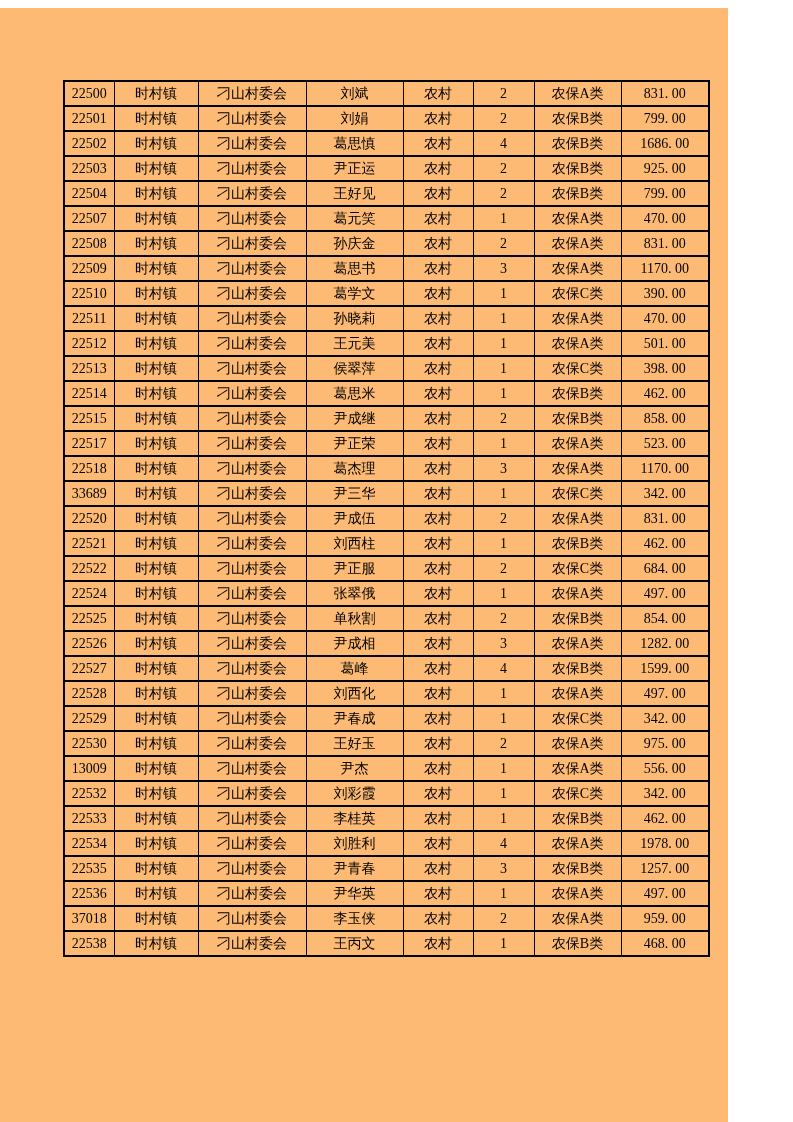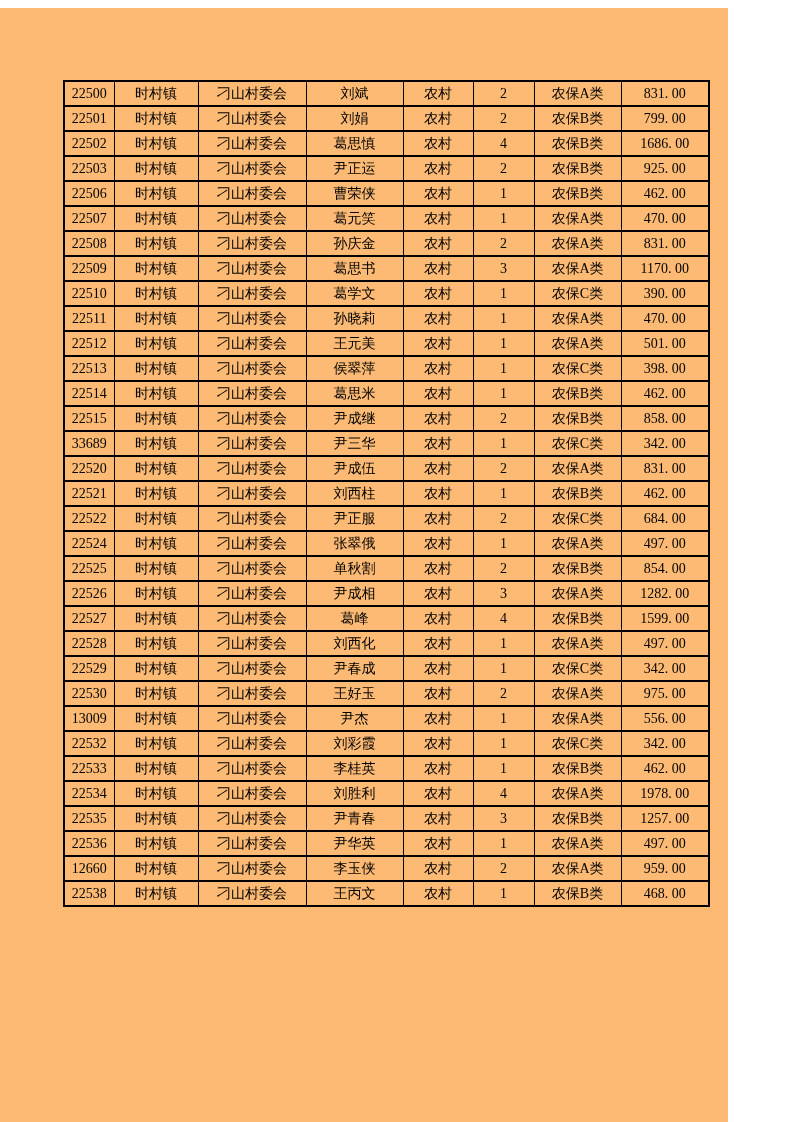--- a/index.html
+++ b/index.html
@@ -93,291 +93,311 @@
           <td>22503</td>
           <td>时村镇</td>
           <td>刁山村委会</td>
           <td>尹正运</td>
           <td>农村</td>
           <td>2</td>
           <td>农保B类</td>
           <td>925. 00</td>
         </tr>
         <tr>
-          <td>22506</td>
-          <td>时村镇</td>
-          <td>刁山村委会</td>
-          <td>曹荣侠</td>
+          <td>22504</td>
+          <td>时村镇</td>
+          <td>刁山村委会</td>
+          <td>王好见</td>
+          <td>农村</td>
+          <td>2</td>
+          <td>农保B类</td>
+          <td>799. 00</td>
+        </tr>
+        <tr>
+          <td>22507</td>
+          <td>时村镇</td>
+          <td>刁山村委会</td>
+          <td>葛元笑</td>
+          <td>农村</td>
+          <td>1</td>
+          <td>农保A类</td>
+          <td>470. 00</td>
+        </tr>
+        <tr>
+          <td>22508</td>
+          <td>时村镇</td>
+          <td>刁山村委会</td>
+          <td>孙庆金</td>
+          <td>农村</td>
+          <td>2</td>
+          <td>农保A类</td>
+          <td>831. 00</td>
+        </tr>
+        <tr>
+          <td>22509</td>
+          <td>时村镇</td>
+          <td>刁山村委会</td>
+          <td>葛思书</td>
+          <td>农村</td>
+          <td>3</td>
+          <td>农保A类</td>
+          <td>1170. 00</td>
+        </tr>
+        <tr>
+          <td>22510</td>
+          <td>时村镇</td>
+          <td>刁山村委会</td>
+          <td>葛学文</td>
+          <td>农村</td>
+          <td>1</td>
+          <td>农保C类</td>
+          <td>390. 00</td>
+        </tr>
+        <tr>
+          <td>22511</td>
+          <td>时村镇</td>
+          <td>刁山村委会</td>
+          <td>孙晓莉</td>
+          <td>农村</td>
+          <td>1</td>
+          <td>农保A类</td>
+          <td>470. 00</td>
+        </tr>
+        <tr>
+          <td>22512</td>
+          <td>时村镇</td>
+          <td>刁山村委会</td>
+          <td>王元美</td>
+          <td>农村</td>
+          <td>1</td>
+          <td>农保A类</td>
+          <td>501. 00</td>
+        </tr>
+        <tr>
+          <td>22513</td>
+          <td>时村镇</td>
+          <td>刁山村委会</td>
+          <td>侯翠萍</td>
+          <td>农村</td>
+          <td>1</td>
+          <td>农保C类</td>
+          <td>398. 00</td>
+        </tr>
+        <tr>
+          <td>22514</td>
+          <td>时村镇</td>
+          <td>刁山村委会</td>
+          <td>葛思米</td>
           <td>农村</td>
           <td>1</td>
           <td>农保B类</td>
           <td>462. 00</td>
         </tr>
         <tr>
-          <td>22507</td>
-          <td>时村镇</td>
-          <td>刁山村委会</td>
-          <td>葛元笑</td>
-          <td>农村</td>
-          <td>1</td>
-          <td>农保A类</td>
-          <td>470. 00</td>
-        </tr>
-        <tr>
-          <td>22508</td>
-          <td>时村镇</td>
-          <td>刁山村委会</td>
-          <td>孙庆金</td>
+          <td>22515</td>
+          <td>时村镇</td>
+          <td>刁山村委会</td>
+          <td>尹成继</td>
+          <td>农村</td>
+          <td>2</td>
+          <td>农保B类</td>
+          <td>858. 00</td>
+        </tr>
+        <tr>
+          <td>22517</td>
+          <td>时村镇</td>
+          <td>刁山村委会</td>
+          <td>尹正荣</td>
+          <td>农村</td>
+          <td>1</td>
+          <td>农保A类</td>
+          <td>523. 00</td>
+        </tr>
+        <tr>
+          <td>22518</td>
+          <td>时村镇</td>
+          <td>刁山村委会</td>
+          <td>葛杰理</td>
+          <td>农村</td>
+          <td>3</td>
+          <td>农保A类</td>
+          <td>1170. 00</td>
+        </tr>
+        <tr>
+          <td>33689</td>
+          <td>时村镇</td>
+          <td>刁山村委会</td>
+          <td>尹三华</td>
+          <td>农村</td>
+          <td>1</td>
+          <td>农保C类</td>
+          <td>342. 00</td>
+        </tr>
+        <tr>
+          <td>22520</td>
+          <td>时村镇</td>
+          <td>刁山村委会</td>
+          <td>尹成伍</td>
           <td>农村</td>
           <td>2</td>
           <td>农保A类</td>
           <td>831. 00</td>
         </tr>
         <tr>
-          <td>22509</td>
-          <td>时村镇</td>
-          <td>刁山村委会</td>
-          <td>葛思书</td>
+          <td>22521</td>
+          <td>时村镇</td>
+          <td>刁山村委会</td>
+          <td>刘西柱</td>
+          <td>农村</td>
+          <td>1</td>
+          <td>农保B类</td>
+          <td>462. 00</td>
+        </tr>
+        <tr>
+          <td>22522</td>
+          <td>时村镇</td>
+          <td>刁山村委会</td>
+          <td>尹正服</td>
+          <td>农村</td>
+          <td>2</td>
+          <td>农保C类</td>
+          <td>684. 00</td>
+        </tr>
+        <tr>
+          <td>22524</td>
+          <td>时村镇</td>
+          <td>刁山村委会</td>
+          <td>张翠俄</td>
+          <td>农村</td>
+          <td>1</td>
+          <td>农保A类</td>
+          <td>497. 00</td>
+        </tr>
+        <tr>
+          <td>22525</td>
+          <td>时村镇</td>
+          <td>刁山村委会</td>
+          <td>单秋割</td>
+          <td>农村</td>
+          <td>2</td>
+          <td>农保B类</td>
+          <td>854. 00</td>
+        </tr>
+        <tr>
+          <td>22526</td>
+          <td>时村镇</td>
+          <td>刁山村委会</td>
+          <td>尹成相</td>
           <td>农村</td>
           <td>3</td>
           <td>农保A类</td>
-          <td>1170. 00</td>
-        </tr>
-        <tr>
-          <td>22510</td>
-          <td>时村镇</td>
-          <td>刁山村委会</td>
-          <td>葛学文</td>
-          <td>农村</td>
-          <td>1</td>
-          <td>农保C类</td>
-          <td>390. 00</td>
-        </tr>
-        <tr>
-          <td>22511</td>
-          <td>时村镇</td>
-          <td>刁山村委会</td>
-          <td>孙晓莉</td>
-          <td>农村</td>
-          <td>1</td>
-          <td>农保A类</td>
-          <td>470. 00</td>
-        </tr>
-        <tr>
-          <td>22512</td>
-          <td>时村镇</td>
-          <td>刁山村委会</td>
-          <td>王元美</td>
-          <td>农村</td>
-          <td>1</td>
-          <td>农保A类</td>
-          <td>501. 00</td>
-        </tr>
-        <tr>
-          <td>22513</td>
-          <td>时村镇</td>
-          <td>刁山村委会</td>
-          <td>侯翠萍</td>
-          <td>农村</td>
-          <td>1</td>
-          <td>农保C类</td>
-          <td>398. 00</td>
-        </tr>
-        <tr>
-          <td>22514</td>
-          <td>时村镇</td>
-          <td>刁山村委会</td>
-          <td>葛思米</td>
+          <td>1282. 00</td>
+        </tr>
+        <tr>
+          <td>22527</td>
+          <td>时村镇</td>
+          <td>刁山村委会</td>
+          <td>葛峰</td>
+          <td>农村</td>
+          <td>4</td>
+          <td>农保B类</td>
+          <td>1599. 00</td>
+        </tr>
+        <tr>
+          <td>22528</td>
+          <td>时村镇</td>
+          <td>刁山村委会</td>
+          <td>刘西化</td>
+          <td>农村</td>
+          <td>1</td>
+          <td>农保A类</td>
+          <td>497. 00</td>
+        </tr>
+        <tr>
+          <td>22529</td>
+          <td>时村镇</td>
+          <td>刁山村委会</td>
+          <td>尹春成</td>
+          <td>农村</td>
+          <td>1</td>
+          <td>农保C类</td>
+          <td>342. 00</td>
+        </tr>
+        <tr>
+          <td>22530</td>
+          <td>时村镇</td>
+          <td>刁山村委会</td>
+          <td>王好玉</td>
+          <td>农村</td>
+          <td>2</td>
+          <td>农保A类</td>
+          <td>975. 00</td>
+        </tr>
+        <tr>
+          <td>13009</td>
+          <td>时村镇</td>
+          <td>刁山村委会</td>
+          <td>尹杰</td>
+          <td>农村</td>
+          <td>1</td>
+          <td>农保A类</td>
+          <td>556. 00</td>
+        </tr>
+        <tr>
+          <td>22532</td>
+          <td>时村镇</td>
+          <td>刁山村委会</td>
+          <td>刘彩霞</td>
+          <td>农村</td>
+          <td>1</td>
+          <td>农保C类</td>
+          <td>342. 00</td>
+        </tr>
+        <tr>
+          <td>22533</td>
+          <td>时村镇</td>
+          <td>刁山村委会</td>
+          <td>李桂英</td>
           <td>农村</td>
           <td>1</td>
           <td>农保B类</td>
           <td>462. 00</td>
         </tr>
         <tr>
-          <td>22515</td>
-          <td>时村镇</td>
-          <td>刁山村委会</td>
-          <td>尹成继</td>
-          <td>农村</td>
-          <td>2</td>
-          <td>农保B类</td>
-          <td>858. 00</td>
-        </tr>
-        <tr>
-          <td>33689</td>
-          <td>时村镇</td>
-          <td>刁山村委会</td>
-          <td>尹三华</td>
-          <td>农村</td>
-          <td>1</td>
-          <td>农保C类</td>
-          <td>342. 00</td>
-        </tr>
-        <tr>
-          <td>22520</td>
-          <td>时村镇</td>
-          <td>刁山村委会</td>
-          <td>尹成伍</td>
-          <td>农村</td>
-          <td>2</td>
-          <td>农保A类</td>
-          <td>831. 00</td>
-        </tr>
-        <tr>
-          <td>22521</td>
-          <td>时村镇</td>
-          <td>刁山村委会</td>
-          <td>刘西柱</td>
-          <td>农村</td>
-          <td>1</td>
-          <td>农保B类</td>
-          <td>462. 00</td>
-        </tr>
-        <tr>
-          <td>22522</td>
-          <td>时村镇</td>
-          <td>刁山村委会</td>
-          <td>尹正服</td>
-          <td>农村</td>
-          <td>2</td>
-          <td>农保C类</td>
-          <td>684. 00</td>
-        </tr>
-        <tr>
-          <td>22524</td>
-          <td>时村镇</td>
-          <td>刁山村委会</td>
-          <td>张翠俄</td>
+          <td>22534</td>
+          <td>时村镇</td>
+          <td>刁山村委会</td>
+          <td>刘胜利</td>
+          <td>农村</td>
+          <td>4</td>
+          <td>农保A类</td>
+          <td>1978. 00</td>
+        </tr>
+        <tr>
+          <td>22535</td>
+          <td>时村镇</td>
+          <td>刁山村委会</td>
+          <td>尹青春</td>
+          <td>农村</td>
+          <td>3</td>
+          <td>农保B类</td>
+          <td>1257. 00</td>
+        </tr>
+        <tr>
+          <td>22536</td>
+          <td>时村镇</td>
+          <td>刁山村委会</td>
+          <td>尹华英</td>
           <td>农村</td>
           <td>1</td>
           <td>农保A类</td>
           <td>497. 00</td>
         </tr>
         <tr>
-          <td>22525</td>
-          <td>时村镇</td>
-          <td>刁山村委会</td>
-          <td>单秋割</td>
-          <td>农村</td>
-          <td>2</td>
-          <td>农保B类</td>
-          <td>854. 00</td>
-        </tr>
-        <tr>
-          <td>22526</td>
-          <td>时村镇</td>
-          <td>刁山村委会</td>
-          <td>尹成相</td>
-          <td>农村</td>
-          <td>3</td>
-          <td>农保A类</td>
-          <td>1282. 00</td>
-        </tr>
-        <tr>
-          <td>22527</td>
-          <td>时村镇</td>
-          <td>刁山村委会</td>
-          <td>葛峰</td>
-          <td>农村</td>
-          <td>4</td>
-          <td>农保B类</td>
-          <td>1599. 00</td>
-        </tr>
-        <tr>
-          <td>22528</td>
-          <td>时村镇</td>
-          <td>刁山村委会</td>
-          <td>刘西化</td>
-          <td>农村</td>
-          <td>1</td>
-          <td>农保A类</td>
-          <td>497. 00</td>
-        </tr>
-        <tr>
-          <td>22529</td>
-          <td>时村镇</td>
-          <td>刁山村委会</td>
-          <td>尹春成</td>
-          <td>农村</td>
-          <td>1</td>
-          <td>农保C类</td>
-          <td>342. 00</td>
-        </tr>
-        <tr>
-          <td>22530</td>
-          <td>时村镇</td>
-          <td>刁山村委会</td>
-          <td>王好玉</td>
-          <td>农村</td>
-          <td>2</td>
-          <td>农保A类</td>
-          <td>975. 00</td>
-        </tr>
-        <tr>
-          <td>13009</td>
-          <td>时村镇</td>
-          <td>刁山村委会</td>
-          <td>尹杰</td>
-          <td>农村</td>
-          <td>1</td>
-          <td>农保A类</td>
-          <td>556. 00</td>
-        </tr>
-        <tr>
-          <td>22532</td>
-          <td>时村镇</td>
-          <td>刁山村委会</td>
-          <td>刘彩霞</td>
-          <td>农村</td>
-          <td>1</td>
-          <td>农保C类</td>
-          <td>342. 00</td>
-        </tr>
-        <tr>
-          <td>22533</td>
-          <td>时村镇</td>
-          <td>刁山村委会</td>
-          <td>李桂英</td>
-          <td>农村</td>
-          <td>1</td>
-          <td>农保B类</td>
-          <td>462. 00</td>
-        </tr>
-        <tr>
-          <td>22534</td>
-          <td>时村镇</td>
-          <td>刁山村委会</td>
-          <td>刘胜利</td>
-          <td>农村</td>
-          <td>4</td>
-          <td>农保A类</td>
-          <td>1978. 00</td>
-        </tr>
-        <tr>
-          <td>22535</td>
-          <td>时村镇</td>
-          <td>刁山村委会</td>
-          <td>尹青春</td>
-          <td>农村</td>
-          <td>3</td>
-          <td>农保B类</td>
-          <td>1257. 00</td>
-        </tr>
-        <tr>
-          <td>22536</td>
-          <td>时村镇</td>
-          <td>刁山村委会</td>
-          <td>尹华英</td>
-          <td>农村</td>
-          <td>1</td>
-          <td>农保A类</td>
-          <td>497. 00</td>
-        </tr>
-        <tr>
-          <td>12660</td>
+          <td>37018</td>
           <td>时村镇</td>
           <td>刁山村委会</td>
           <td>李玉侠</td>
           <td>农村</td>
           <td>2</td>
           <td>农保A类</td>
           <td>959. 00</td>
         </tr>
         <tr>
           <td>22538</td>

